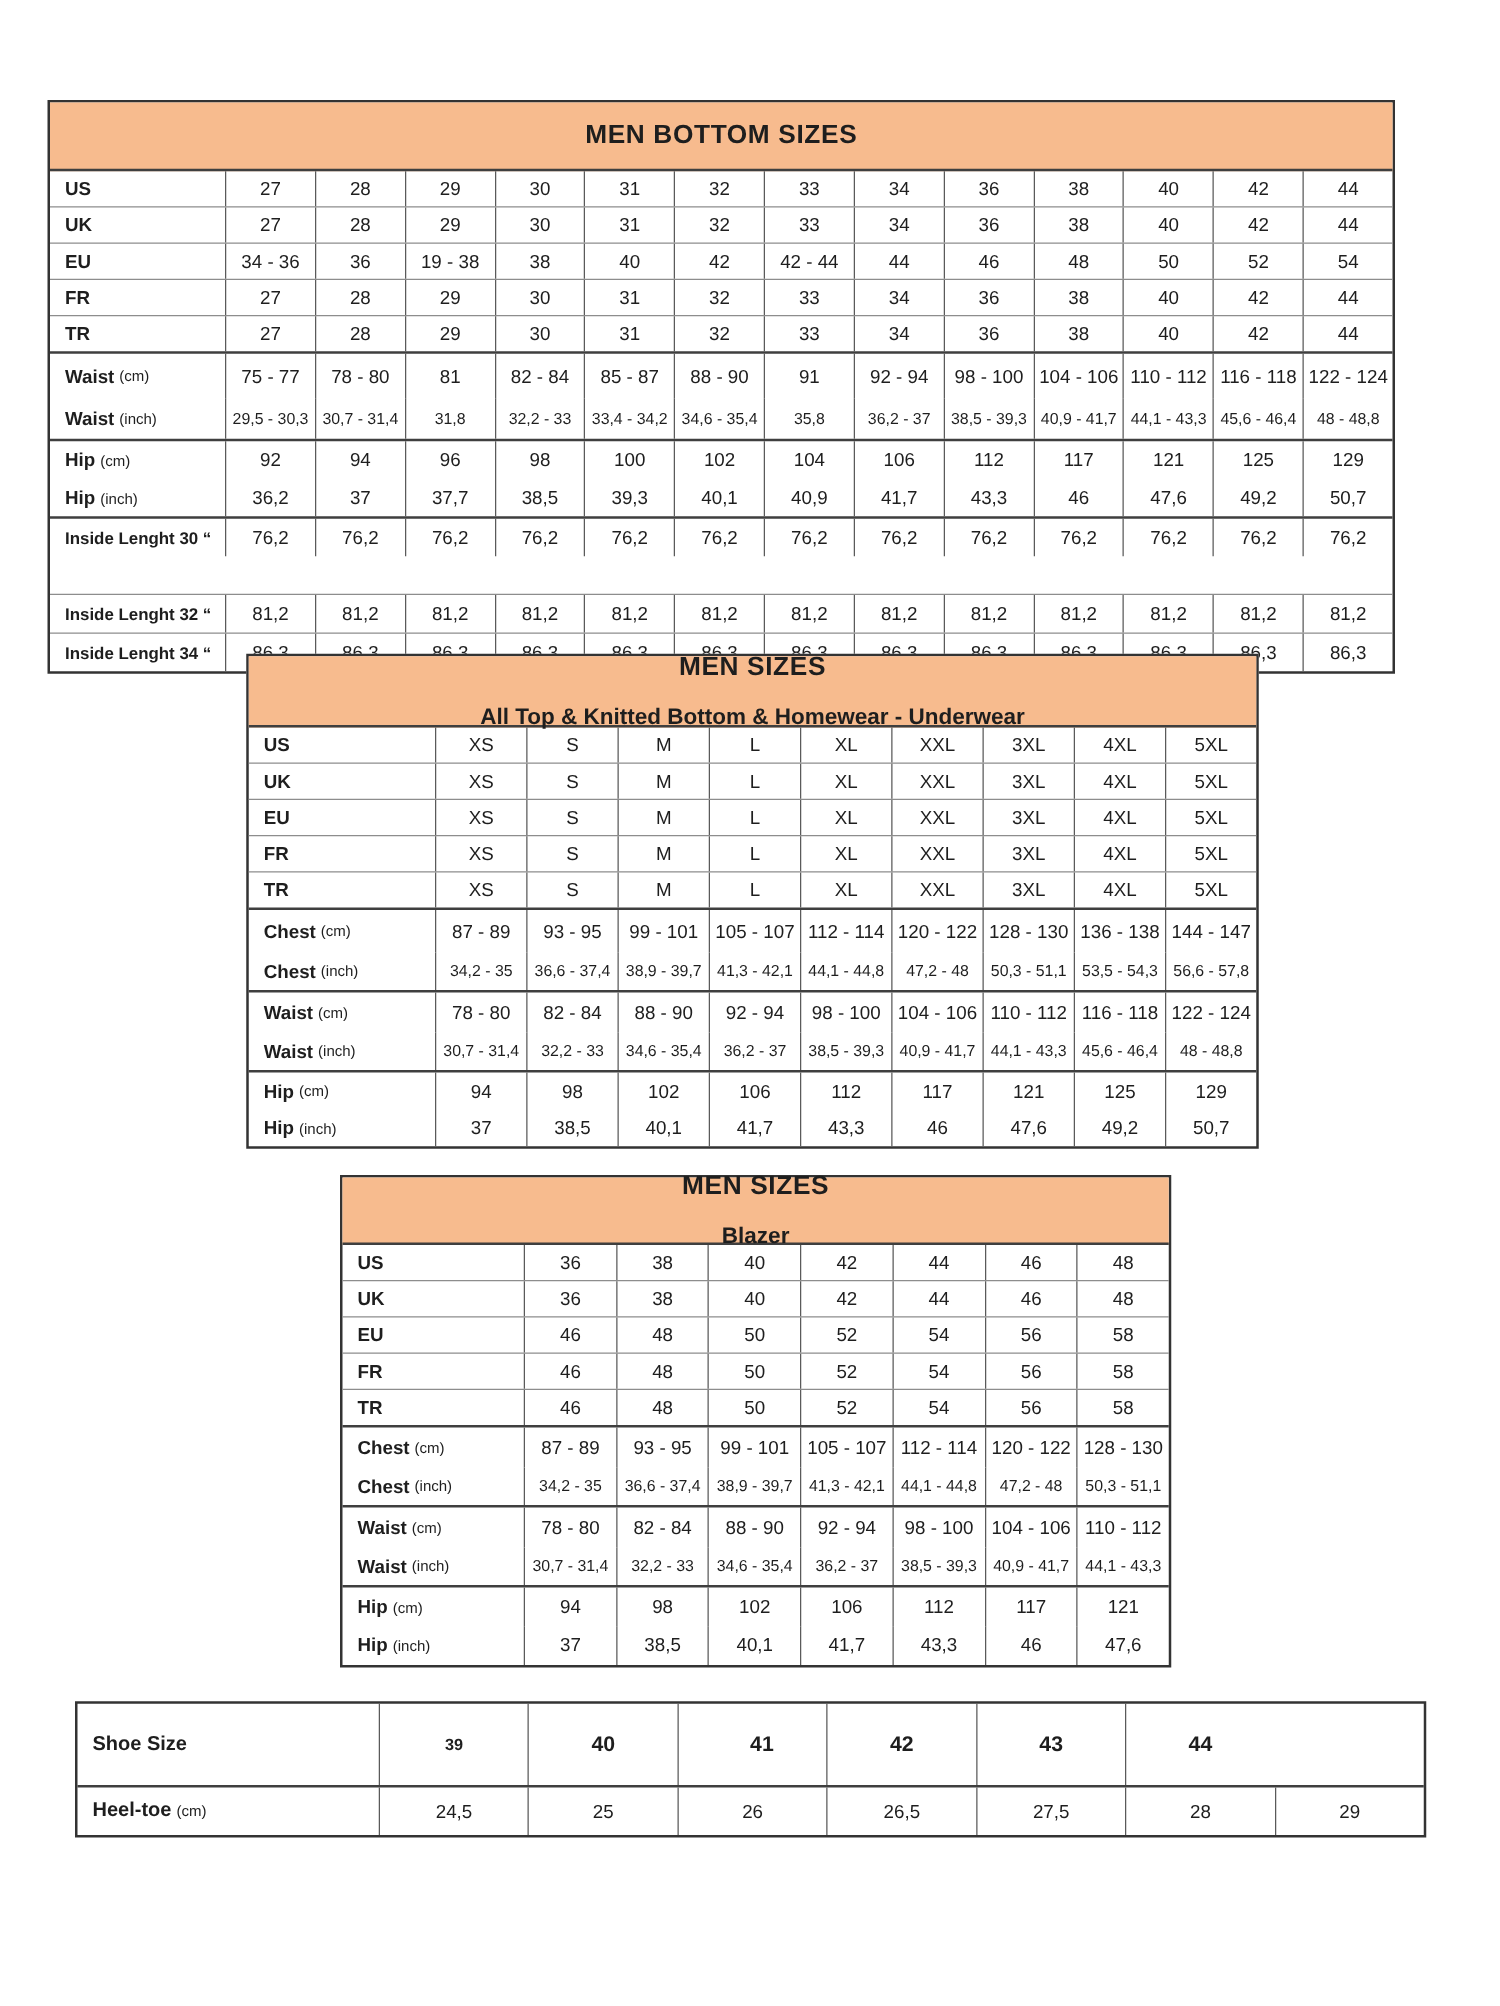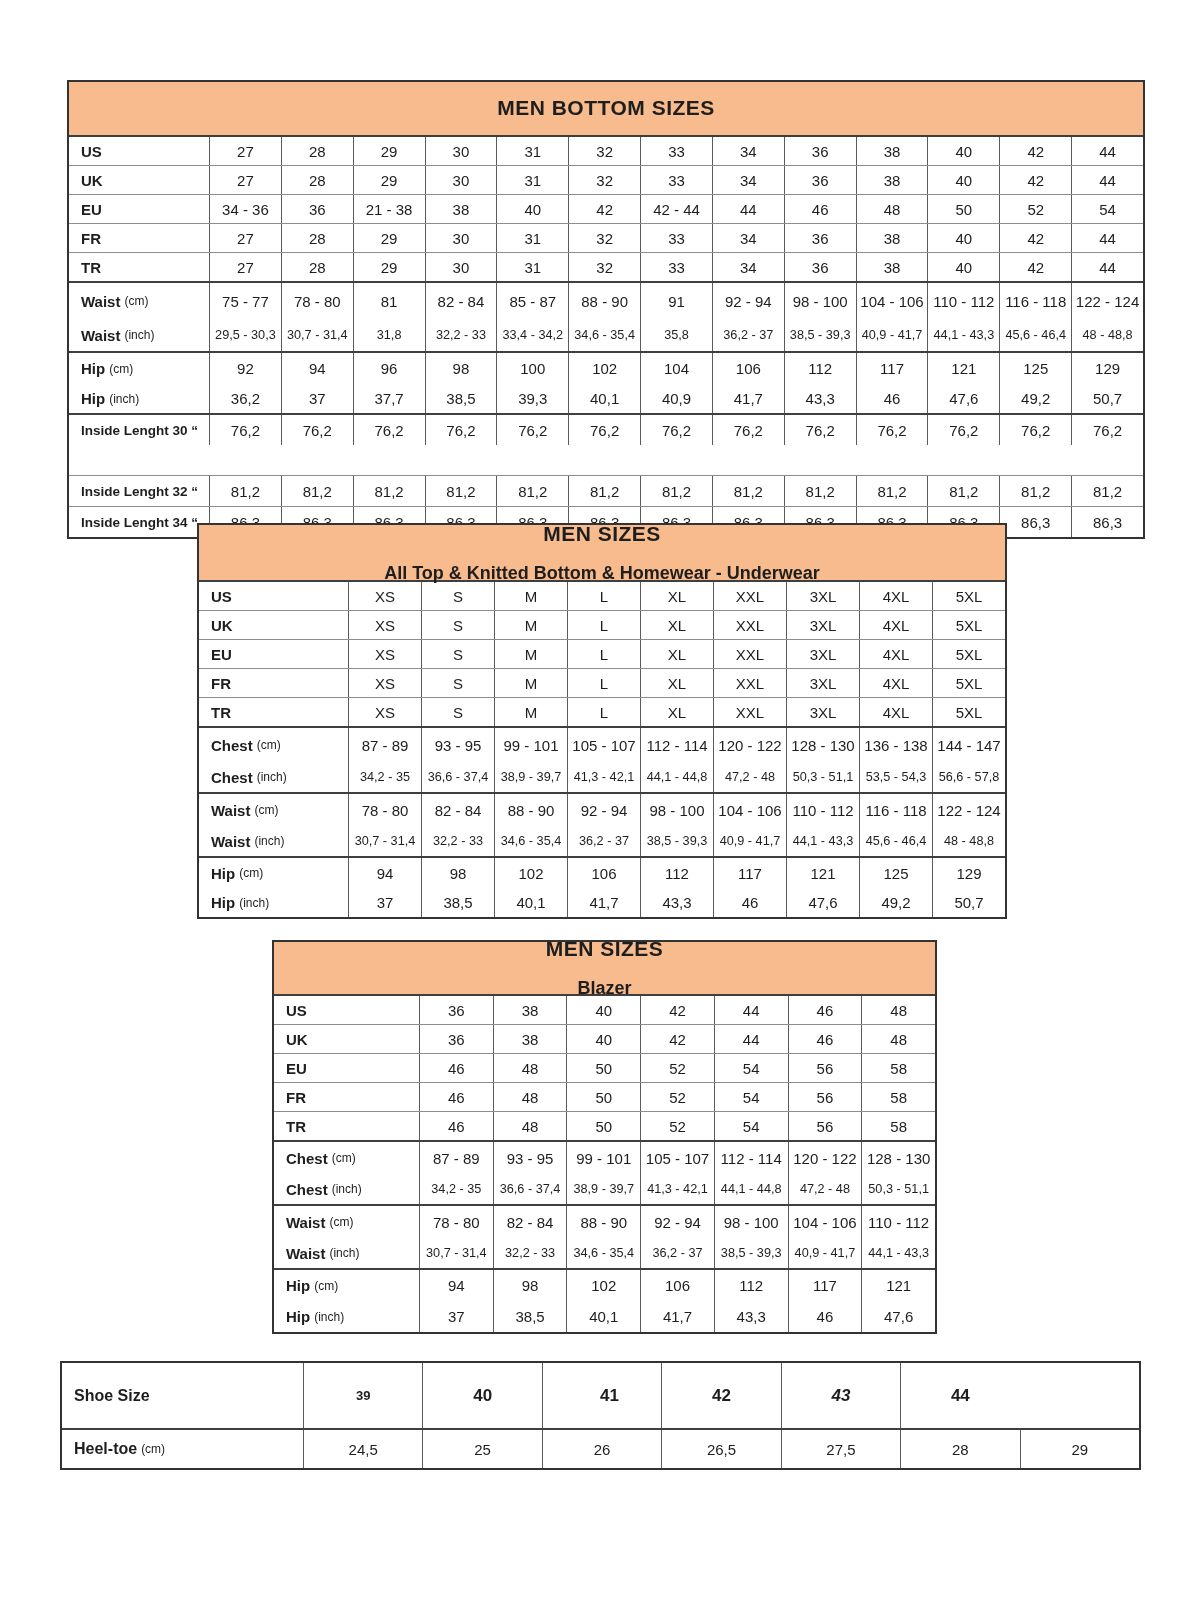--- a/index.html
+++ b/index.html
@@ -21,21 +21,21 @@
   .cell.label.labsmall{font-size:13.5px;letter-spacing:0;}
   .lab-unit{font-size:12px;font-weight:normal;margin-left:4px;}
   .trow.small .cell.val{font-size:12.7px;}
   .trow.boldvals .cell.val{font-weight:bold;}
 </style>
 </head>
 <body>
 
 <div class="sheet">
 
-  <section class="sizetable" style="left: 67px; top: 80px; width: 1074px;">
+  <section class="sizetable" style="left: 38px; top: 80px; width: 1074px;">
     <header class="thead" style="height: 53px;">
       <div class="t-title" style="font-size: 21px;">MEN BOTTOM SIZES</div>
     </header>
     <div class="t-body">
         <div class="trow d-none" style="grid-template-columns: 140px repeat(13, 1fr); height: 28px;">
           <div class="cell label">
             <span class="lab-main">US</span>
           </div>
           <div class="cell val">27</div>
           <div class="cell val">28</div>
@@ -68,21 +68,21 @@
           <div class="cell val">40</div>
           <div class="cell val">42</div>
           <div class="cell val">44</div>
         </div>
         <div class="trow d-thin" style="grid-template-columns: 140px repeat(13, 1fr); height: 28px;">
           <div class="cell label">
             <span class="lab-main">EU</span>
           </div>
           <div class="cell val">34 - 36</div>
           <div class="cell val">36</div>
-          <div class="cell val">21 - 38</div>
+          <div class="cell val">19 - 38</div>
           <div class="cell val">38</div>
           <div class="cell val">40</div>
           <div class="cell val">42</div>
           <div class="cell val">42 - 44</div>
           <div class="cell val">44</div>
           <div class="cell val">46</div>
           <div class="cell val">48</div>
           <div class="cell val">50</div>
           <div class="cell val">52</div>
           <div class="cell val">54</div>
@@ -575,21 +575,21 @@
   <section class="sizetable" style="left: 60px; top: 1361px; width: 1077px;">
     <div class="t-body">
         <div class="trow d-none boldvals" style="grid-template-columns: 241px repeat(7, 1fr); height: 65px;">
           <div class="cell label" style="font-size: 16px;">
             <span class="lab-main">Shoe Size</span>
           </div>
           <div class="cell val" style="font-size: 13px;">39</div>
           <div class="cell val" style="font-size: 17px;">40</div>
           <div class="cell val" style="font-size: 17px; padding-left: 15px;">41</div>
           <div class="cell val" style="font-size: 17px;">42</div>
-          <div class="cell val" style="font-size: 17px; font-style: italic;">43</div>
+          <div class="cell val" style="font-size: 17px;">43</div>
           <div class="cell val" style="font-size: 17px;">44</div>
         </div>
         <div class="trow d-thick" style="grid-template-columns: 241px repeat(7, 1fr); height: 38px;">
           <div class="cell label" style="font-size: 16px;">
             <span class="lab-main">Heel-toe</span>
             <span class="lab-unit">(cm)</span>
           </div>
           <div class="cell val" style="font-size: 15px;">24,5</div>
           <div class="cell val" style="font-size: 15px;">25</div>
           <div class="cell val" style="font-size: 15px;">26</div>

